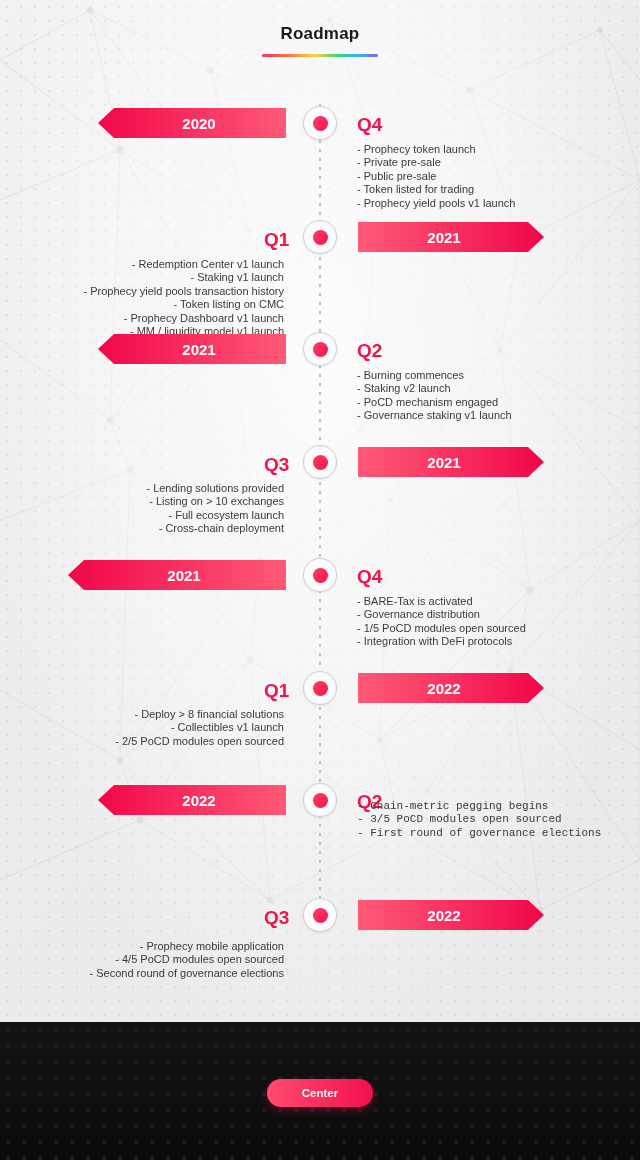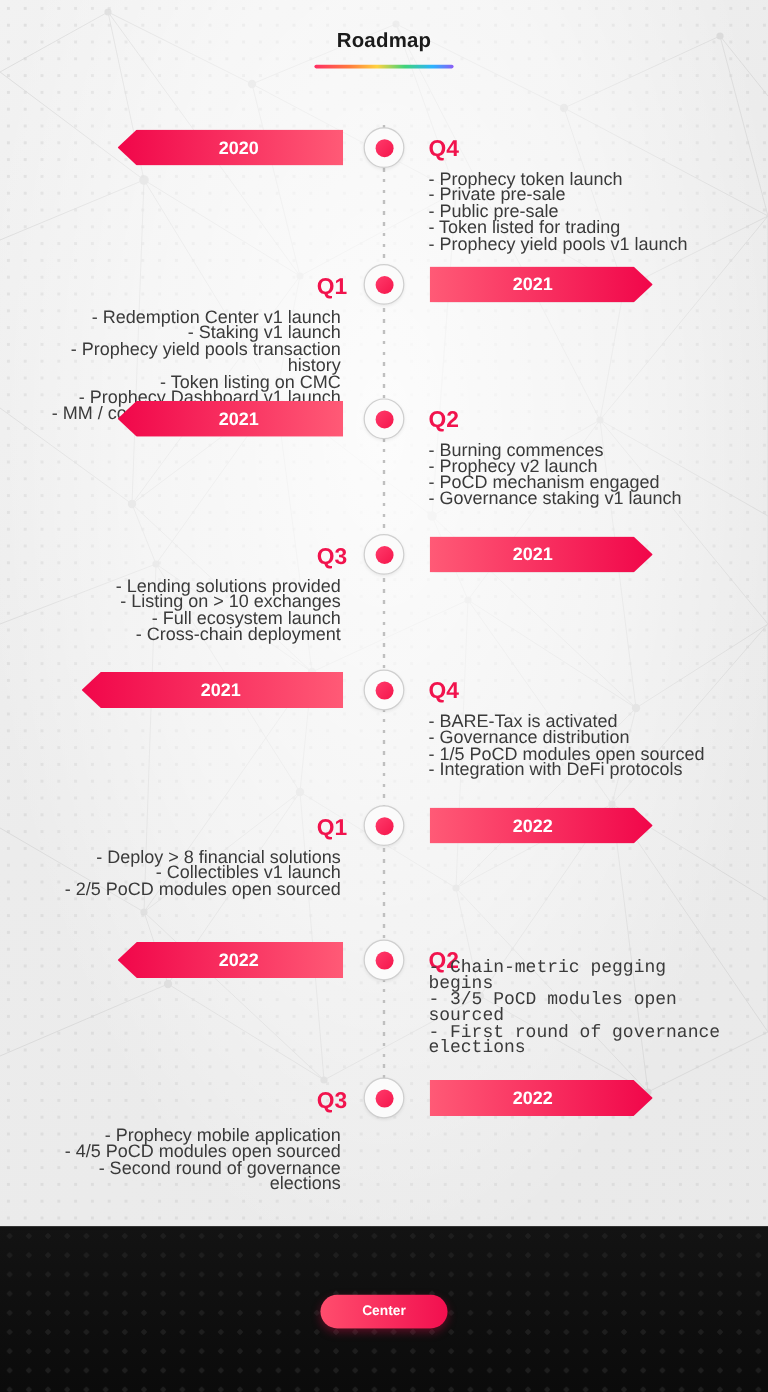--- a/index.html
+++ b/index.html
@@ -90,21 +90,21 @@
   
   .qlabel {
     position: absolute;
     font-size: 19px; font-weight: bold;
     color: #f1134d;
   }
 
   
   .bullets {
     position: absolute;
-    font-size: 15px; line-height: 13.4px; color: #3a3a3a;
+    font-size: 11px; line-height: 13.4px; color: #3a3a3a;
     white-space: pre-line;
   }
   .bullets.right { text-align: left; }
   .bullets.left  { text-align: right; }
 
   
   .footer {
     position: absolute; left: 0; bottom: 0;
     width: 640px; height: 138px;
     background:
@@ -196,29 +196,29 @@
   <div class="node" style="top:220px">
       <i></i>
     </div>
   <div class="banner right" style="left:358px; top:222px; width:186px;">2021</div>
   <div class="qlabel" style="left:264px; top:229px;">Q1</div>
   <div class="bullets left" style="left:34px; top:258px; width:250px;">- Redemption Center v1 launch
 - Staking v1 launch
 - Prophecy yield pools transaction history
 - Token listing on CMC
 - Prophecy Dashboard v1 launch
-- MM / commences model v1 launch</div>
+- MM / liquidity model v1 launch</div>
 
   <div class="node" style="top:332px">
       <i></i>
     </div>
   <div class="banner left" style="left:98px; top:334px; width:188px;">2021</div>
   <div class="qlabel" style="left:357px; top:340px;">Q2</div>
   <div class="bullets right" style="left:357px; top:369px; width:250px;">- Burning commences
-- Prophecy v2 launch
+- Staking v2 launch
 - PoCD mechanism engaged
 - Governance staking v1 launch</div>
 
   <div class="node" style="top:445px">
       <i></i>
     </div>
   <div class="banner right" style="left:358px; top:447px; width:186px;">2021</div>
   <div class="qlabel" style="left:264px; top:454px;">Q3</div>
   <div class="bullets left" style="left:34px; top:482px; width:250px;">- Lending solutions provided
 - Listing on &gt; 10 exchanges

